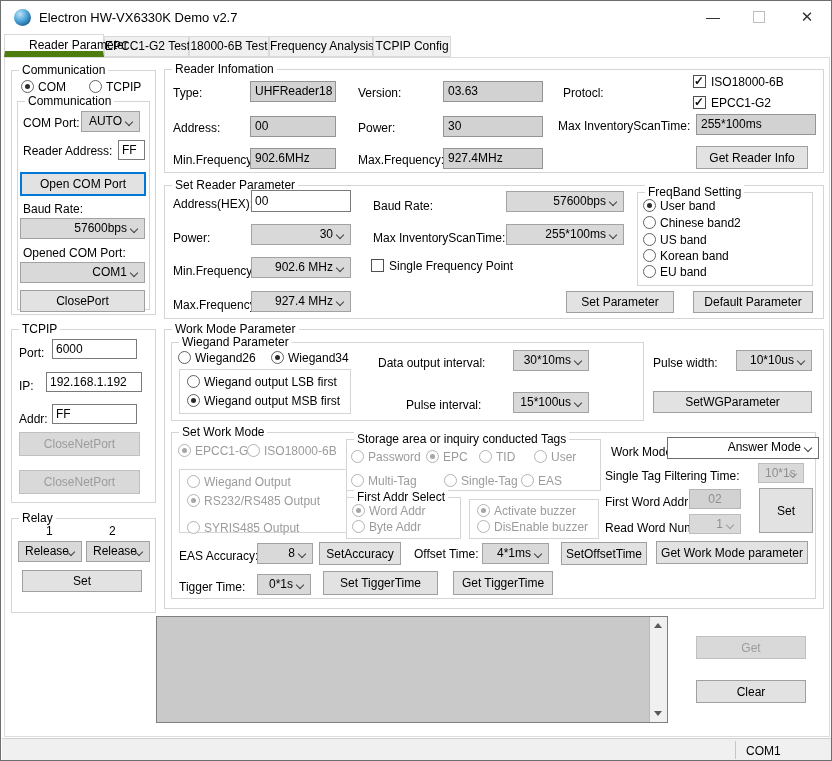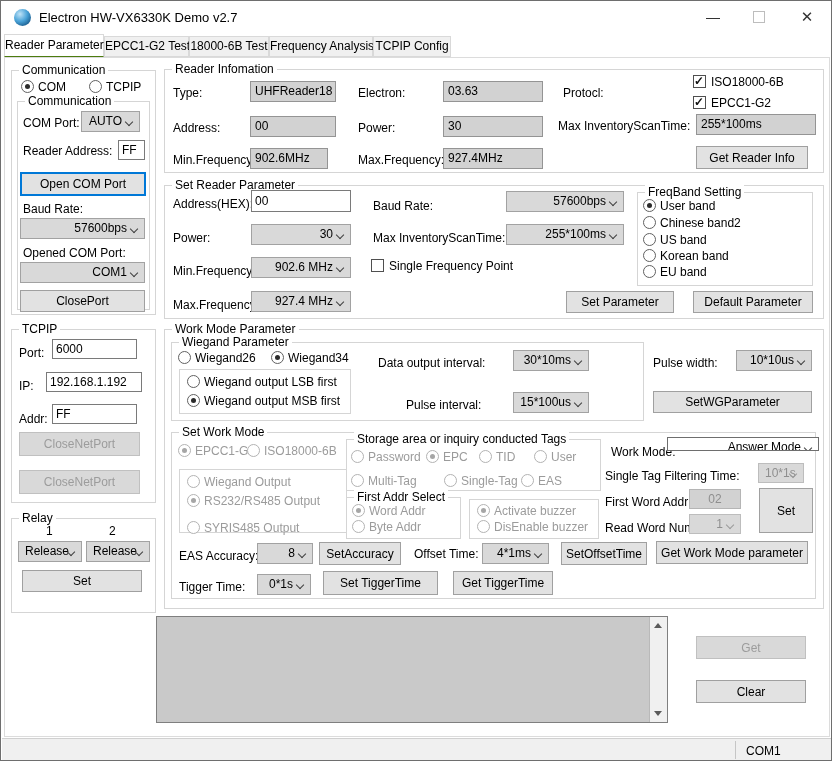--- a/index.html
+++ b/index.html
@@ -9,21 +9,21 @@
   .titlebar{position:absolute;left:0;top:0;width:100%;height:33px;background:#fff;}
   .appicon{position:absolute;left:13px;top:8px;width:17px;height:17px;border-radius:50%;
     background:radial-gradient(circle at 35% 30%, #bfe3f7 0%, #4aa3d8 45%, #1b5e8f 80%, #123f60 100%);}
   .apptitle{position:absolute;left:38px;top:9px;font-size:13px;white-space:nowrap;}
   .wbtn{position:absolute;top:0;height:32px;display:flex;align-items:center;justify-content:center;color:#333;}
   .maxsq{width:10px;height:10px;border:1px solid #bdbdbd;}
   
   .tabstrip{position:absolute;left:0;top:33px;width:100%;height:23px;background:#fff;}
   .tab{position:absolute;box-sizing:border-box;background:#f0f0f0;border:1px solid #d9d9d9;
     text-align:center;line-height:19px;white-space:nowrap;font-size:12px;}
-  .tab.active{background:#fff;border-bottom:1px solid #4d7c0f;line-height:21px;z-index:2;}
+  .tab.active{background:#fff;border-bottom:6px solid #4d7c0f;line-height:21px;z-index:2;padding-left:24px;}
   .page{position:absolute;left:3px;top:56px;width:826px;height:680px;border:1px solid #dcdcdc;background:#fff;box-sizing:border-box;}
   
   .gb{position:absolute;border:1px solid #d5d5d5;box-sizing:border-box;}
   .gb>.t{position:absolute;top:-8px;left:7px;background:#fff;padding:0 3px;font-size:12px;white-space:nowrap;line-height:14px;}
   .bx{position:absolute;border:1px solid #d5d5d5;box-sizing:border-box;}
   
   .lbl{position:absolute;font-size:12px;white-space:nowrap;line-height:14px;}
   .dis{color:#9b9b9b;}
   
   .rad{position:absolute;font-size:12px;padding-left:17px;white-space:nowrap;line-height:14px;}
@@ -131,33 +131,33 @@
   <div class="lbl" style="left:108px;top:523px;">2</div>
   <div class="cmb" style="left:17px;top:540px;width:64px;height:21px;">Release</div>
   <div class="cmb" style="left:85px;top:540px;width:64px;height:21px;">Release</div>
   <div class="btn" style="left:21px;top:569px;width:120px;height:22px;">Set</div>
 
   <div class="gb" style="left:163px;top:68px;width:660px;height:104px;">
     <span class="t">Reader Infomation</span>
   </div>
   <div class="lbl" style="left:172px;top:85px;">Type:</div>
   <div class="tbro" style="left:249px;top:80px;width:86px;height:21px;">UHFReader18</div>
-  <div class="lbl" style="left:357px;top:85px;">Electron:</div>
+  <div class="lbl" style="left:357px;top:85px;">Version:</div>
   <div class="tbro" style="left:442px;top:80px;width:100px;height:21px;">03.63</div>
   <div class="lbl" style="left:562px;top:85px;">Protocl:</div>
   <div class="chk on" style="left:692px;top:74px;">ISO18000-6B</div>
   <div class="chk on" style="left:692px;top:95px;">EPCC1-G2</div>
   <div class="lbl" style="left:172px;top:120px;">Address:</div>
   <div class="tbro" style="left:249px;top:115px;width:86px;height:21px;">00</div>
   <div class="lbl" style="left:357px;top:120px;">Power:</div>
   <div class="tbro" style="left:442px;top:115px;width:100px;height:21px;">30</div>
   <div class="lbl" style="left:557px;top:118px;">Max InventoryScanTime:</div>
   <div class="tbro" style="left:695px;top:113px;width:120px;height:21px;">255*100ms</div>
   <div class="lbl" style="left:172px;top:152px;">Min.Frequency:</div>
-  <div class="tbro" style="left:249px;top:147px;width:78px;height:21px;">902.6MHz</div>
+  <div class="tbro" style="left:249px;top:147px;width:86px;height:21px;">902.6MHz</div>
   <div class="lbl" style="left:357px;top:152px;">Max.Frequency:</div>
   <div class="tbro" style="left:442px;top:147px;width:100px;height:21px;">927.4MHz</div>
   <div class="btn" style="left:695px;top:145px;width:112px;height:23px;">Get Reader Info</div>
 
   <div class="gb" style="left:163px;top:184px;width:660px;height:134px;">
     <span class="t">Set Reader Parameter</span>
   </div>
   <div class="lbl" style="left:172px;top:196px;">Address(HEX):</div>
   <input class="tb" style="left: 250px; top: 189px; width: 100px; height: 22px;" value="00">
   <div class="lbl" style="left:372px;top:198px;">Baud Rate:</div>
@@ -228,21 +228,21 @@
     <span class="t">First Addr Select</span>
   </div>
   <div class="rad on dis" style="left:351px;top:503px;">Word Addr</div>
   <div class="rad dis" style="left:351px;top:519px;">Byte Addr</div>
 
   <div class="bx" style="left:468px;top:498px;width:130px;height:40px;"></div>
   <div class="rad on dis" style="left:476px;top:503px;">Activate buzzer</div>
   <div class="rad dis" style="left:476px;top:519px;">DisEnable buzzer</div>
 
   <div class="lbl" style="left:610px;top:444px;">Work Mode:</div>
-  <div class="cmb w" style="left:666px;top:436px;width:152px;height:14px;">Answer Mode</div>
+  <div class="cmb w" style="left:666px;top:436px;width:152px;height:22px;">Answer Mode</div>
   <div class="lbl" style="left:604px;top:468px;">Single Tag Filtering Time:</div>
   <div class="cmb dis" style="left:757px;top:462px;width:46px;height:20px;">10*1s</div>
   <div class="lbl" style="left:604px;top:494px;">First Word Addr</div>
   <div class="tbro dis" style="left:688px;top:488px;width:52px;height:20px;">02</div>
   <div class="lbl" style="left:604px;top:520px;">Read Word Number:</div>
   <div class="cmb dis" style="left:688px;top:513px;width:52px;height:20px;">1</div>
   <div class="btn" style="left:758px;top:487px;width:54px;height:45px;">Set</div>
 
   <div class="lbl" style="left:178px;top:548px;">EAS Accuracy:</div>
   <div class="cmb" style="left:256px;top:542px;width:56px;height:21px;">8</div>

